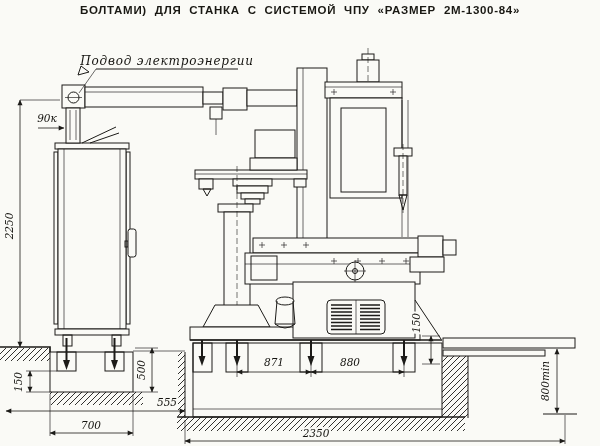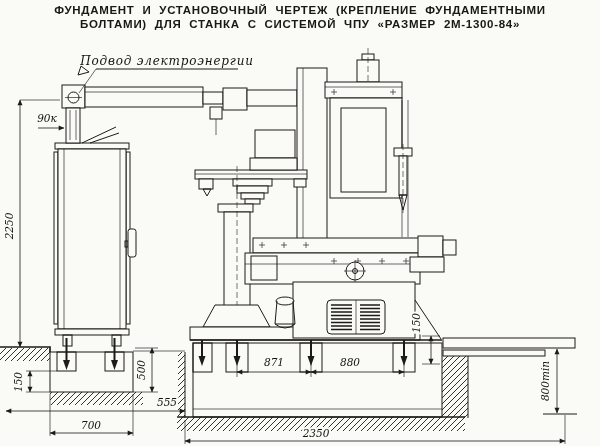--- a/index.html
+++ b/index.html
@@ -19,21 +19,20 @@
   .lbl{font:italic 12px "DejaVu Serif",serif;fill:#14130f;letter-spacing:.8px;}
   .halo{paint-order:stroke;stroke:#fafaf6;stroke-width:4px;}
   .dash{stroke:#1c1b18;stroke-width:.6;stroke-dasharray:6 3;fill:none;}
 </style>
 </head>
 <body>
 
 <div id="page">
 
   <div id="titleblock">
-    <div class="tline">ФУНДАМЕНТ И УСТАНОВОЧНЫЙ ЧЕРТЕЖ (КРЕПЛЕНИЕ ФУНДАМЕНТНЫМИ</div>
     <div class="tline">БОЛТАМИ) ДЛЯ СТАНКА С СИСТЕМОЙ ЧПУ «РАЗМЕР 2М-1300-84»</div>
   </div>
 
   <svg width="600" height="446" viewBox="0 0 600 446">
     <defs>
       <marker id="arr" viewBox="0 0 10 10" refX="9.5" refY="5" markerWidth="9" markerHeight="7" orient="auto-start-reverse">
           <path d="M0,0.5 L10,5 L0,9.5 z" fill="#1c1b18"></path>
         </marker>
       <pattern id="hatch" width="6" height="6" patternUnits="userSpaceOnUse">
         <path d="M-1,7 L7,-1" stroke="#1c1b18" stroke-width=".9"></path>

